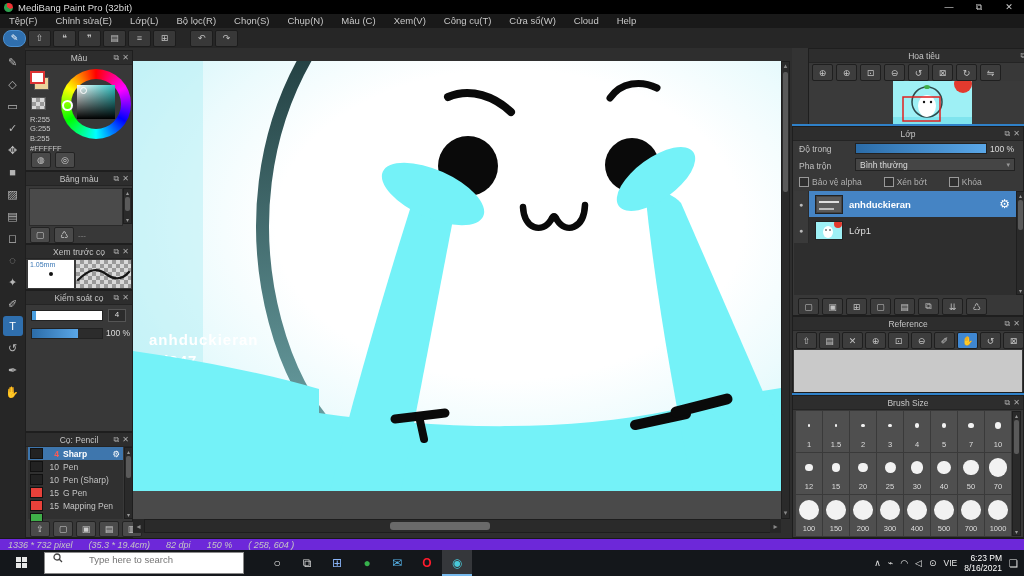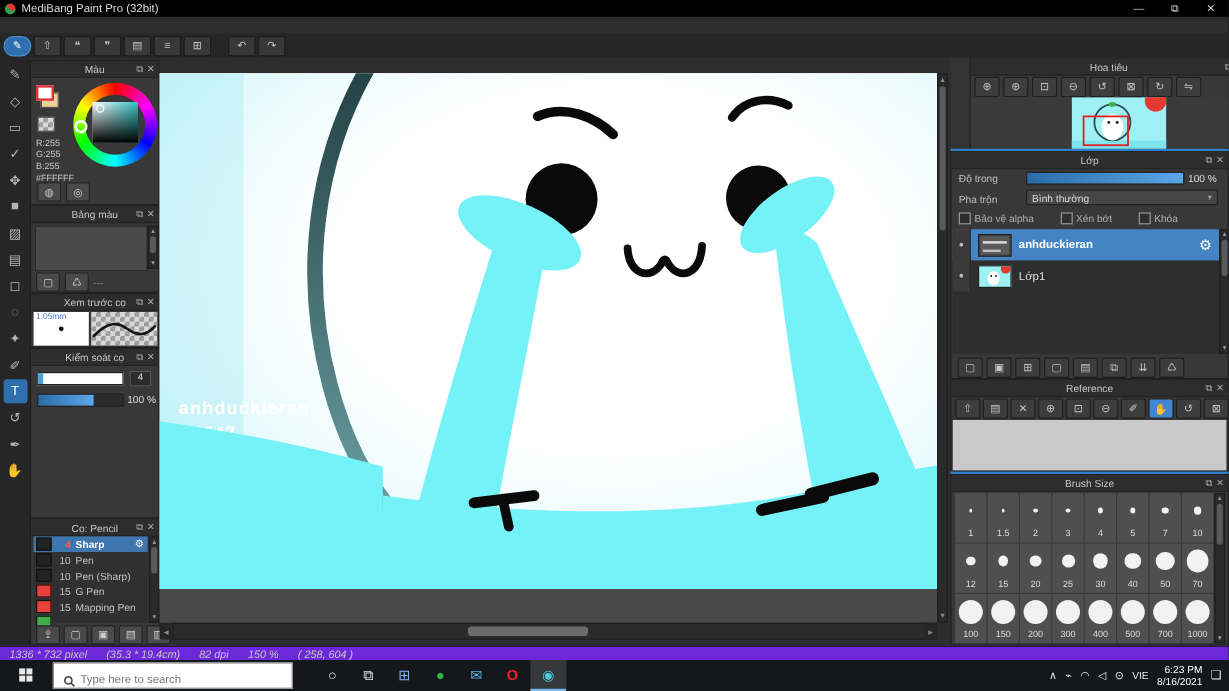--- a/index.html
+++ b/index.html
@@ -79,21 +79,21 @@
   .bscirc{border-radius:50%;background:#f2f2f2;margin-bottom:auto;margin-top:auto;}
   .bslabel{color:#ddd;font-size:7.5px;height:10px;}
   
   #statusbar{left:0;top:538px;width:1024px;height:12px;background:#6d28d9;border-top:1px solid #1a1a1a;display:flex;align-items:center;color:#c5c5c5;font-size:9px;padding-left:8px;box-sizing:border-box;font-style:italic;}
   #statusbar span{margin-right:16px;}
   
   #taskbar{left:0;top:550px;width:1024px;height:26px;background:#14171b;display:flex;align-items:center;}
   #start{width:44px;height:26px;display:flex;align-items:center;justify-content:center;}
   #start .wlogo{width:12px;height:12px;display:grid;grid-template-columns:5px 5px;grid-template-rows:5px 5px;gap:1px;}
   #start .wlogo i{background:#e8e8e8;}
-  #searchbox{width:200px;height:22px;background:#fff;border:1px solid #8a8a8a;display:flex;align-items:flex-end;gap:2px;padding-left:8px;box-sizing:border-box;}
+  #searchbox{width:200px;height:22px;background:#fff;border:1px solid #8a8a8a;display:flex;align-items:flex-start;gap:24px;padding-left:8px;box-sizing:border-box;}
   #searchbox input{border:none;outline:none;font-size:9.5px;width:150px;color:#333;font-family:inherit;background:transparent;}
   .tk-icon{width:30px;height:26px;display:flex;align-items:center;justify-content:center;font-size:12px;}
   .tk-icon.active{background:rgba(255,255,255,0.14);box-shadow:inset 0 -2px 0 #76b9ed;}
   #tray{margin-left:auto;display:flex;align-items:center;gap:7px;padding-right:6px;color:#e8e8e8;font-size:9px;}
   #clock{text-align:right;font-size:8.5px;line-height:1.2;color:#fff;}
   .navthumb{position:absolute;}
 </style>
 </head>
 <body>
 
@@ -102,20 +102,34 @@
   <div class="abs" id="titlebar">
     <div id="app-logo"></div>
     <div id="win-title">MediBang Paint Pro (32bit)</div>
     <div id="win-ctrls">
       <div class="wbtn">—</div>
       <div class="wbtn">⧉</div>
       <div class="wbtn">✕</div>
     </div>
   </div>
 
+  <div class="abs" id="menubar">
+      <div class="menu-item">Tệp(F)</div>
+      <div class="menu-item">Chỉnh sửa(E)</div>
+      <div class="menu-item">Lớp(L)</div>
+      <div class="menu-item">Bộ lọc(R)</div>
+      <div class="menu-item">Chọn(S)</div>
+      <div class="menu-item">Chụp(N)</div>
+      <div class="menu-item">Màu (C)</div>
+      <div class="menu-item">Xem(V)</div>
+      <div class="menu-item">Công cụ(T)</div>
+      <div class="menu-item">Cửa sổ(W)</div>
+      <div class="menu-item">Cloud</div>
+      <div class="menu-item">Help</div>
+    </div>
 
   <div class="abs" id="toolbar">
       <div class="tbtn active">✎</div>
       <div class="tbtn">⇧</div>
       <div class="tbtn">❝</div>
       <div class="tbtn">❞</div>
       <div class="tbtn">▤</div>
       <div class="tbtn">≡</div>
       <div class="tbtn">⊞</div>
       <div class="tsep"></div>

